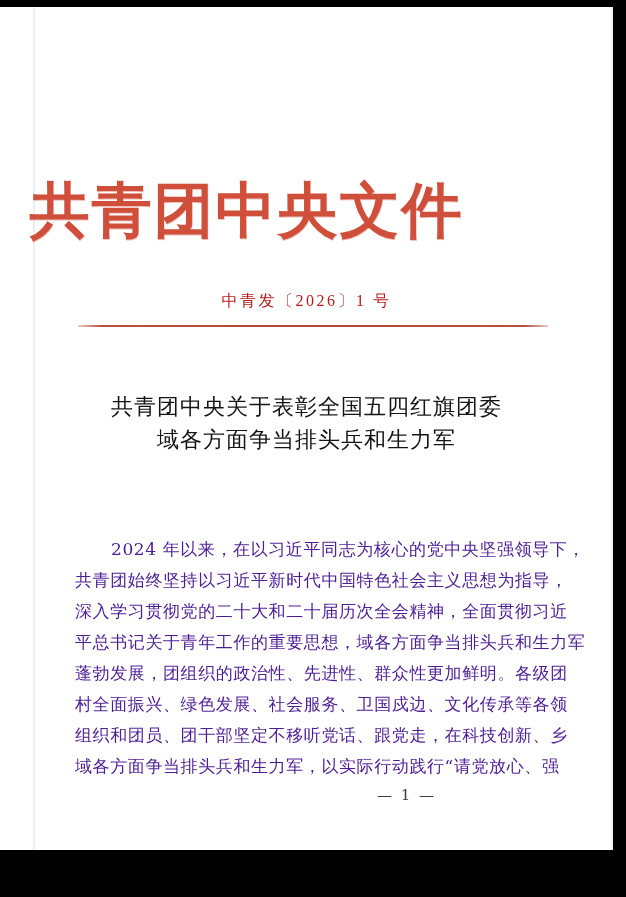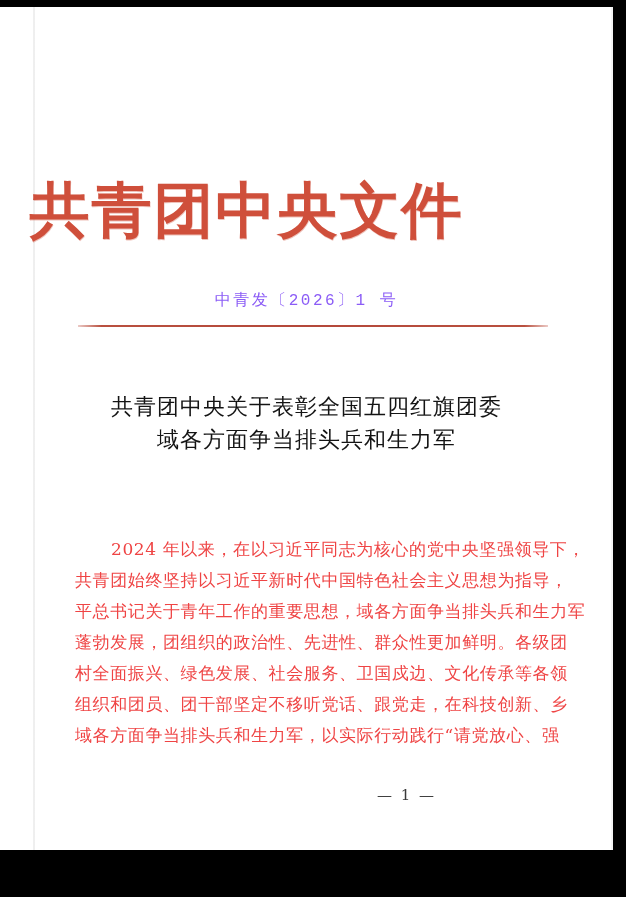--- a/index.html
+++ b/index.html
@@ -73,25 +73,25 @@
   
   #doc-number-row {
     position: absolute;
     left: 0;
     top: 283px;
     width: 613px;
     text-align: center;
   }
   #doc-number {
     display: inline-block;
-    font-family: Liberation Mono, monospace;
+    font-family: Liberation Serif, serif;
     font-size: 16px;
     line-height: 22px;
     letter-spacing: 2.5px;
-    color: #8b5cf6;
+    color: #b91c1c;
     white-space: nowrap;
   }
 
   
   #red-rule {
     position: absolute;
     left: 78px;
     top: 318px;
     width: 470px;
     height: 2px;
@@ -126,21 +126,21 @@
     position: absolute;
     left: 75px;
     top: 527px;
     width: 476px;
   }
   .body-line {
     font-family: "DejaVu Serif", "Liberation Serif", serif;
     font-size: 17px;
     line-height: 31px;
     letter-spacing: 0.6px;
-    color: #ef4444;
+    color: #4c1d95;
     white-space: nowrap;
     text-align: center;
   }
   .body-line.indented {
     text-indent: 36px;
   }
 
   
   #page-number {
     position: absolute;
@@ -180,20 +180,21 @@
   <div id="red-rule"></div>
 
   <div id="doc-title">
     <div class="title-line">共青团中央关于表彰全国五四红旗团委</div>
     <div class="title-line">域各方面争当排头兵和生力军</div>
   </div>
 
   <div id="body-copy">
     <div class="body-line indented">2024 年以来，在以习近平同志为核心的党中央坚强领导下，</div>
     <div class="body-line">共青团始终坚持以习近平新时代中国特色社会主义思想为指导，</div>
+    <div class="body-line">深入学习贯彻党的二十大和二十届历次全会精神，全面贯彻习近</div>
     <div class="body-line">平总书记关于青年工作的重要思想，域各方面争当排头兵和生力军</div>
     <div class="body-line">蓬勃发展，团组织的政治性、先进性、群众性更加鲜明。各级团</div>
     <div class="body-line">村全面振兴、绿色发展、社会服务、卫国戍边、文化传承等各领</div>
     <div class="body-line">组织和团员、团干部坚定不移听党话、跟党走，在科技创新、乡</div>
     <div class="body-line">域各方面争当排头兵和生力军，以实际行动践行“请党放心、强</div>
   </div>
 
   <div id="page-number">
     <span id="page-number-text">— 1 —</span>
   </div>

